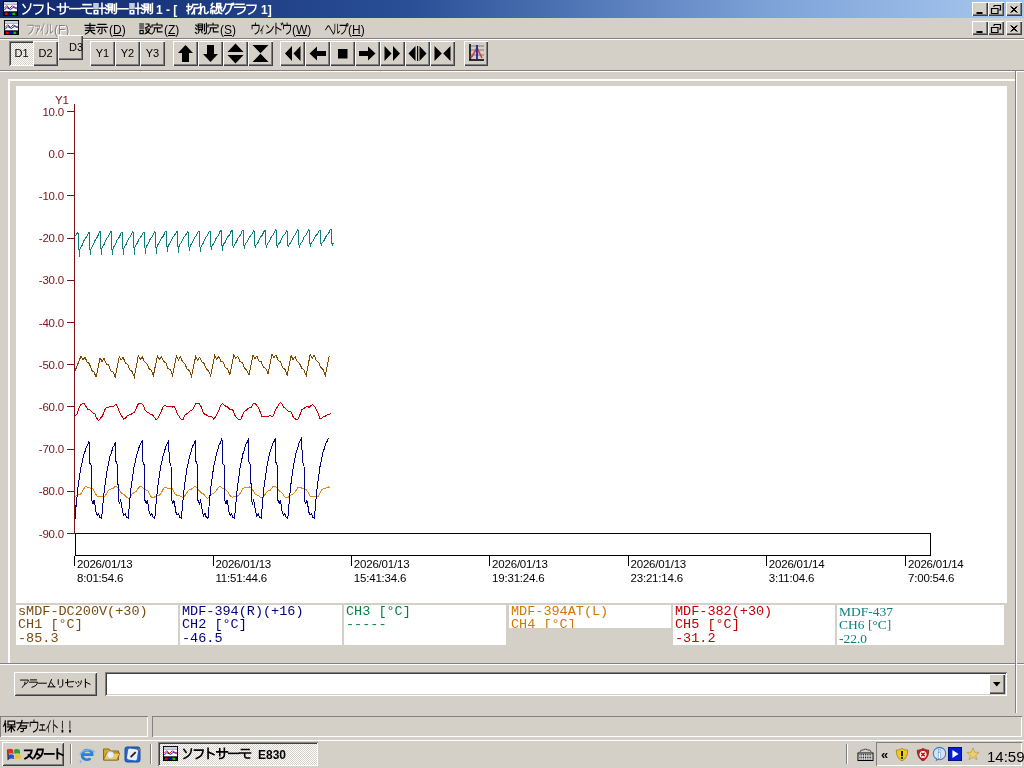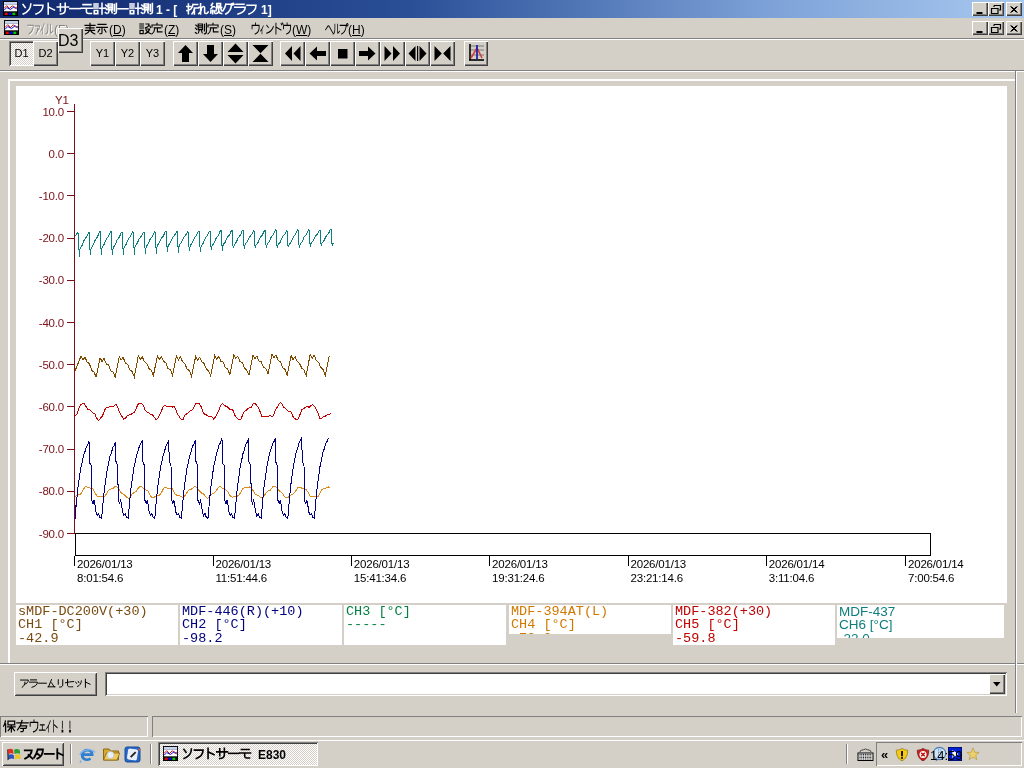--- a/index.html
+++ b/index.html
@@ -226,21 +226,21 @@
 <div class="abs wbtn" style="left:1006px;top:21px;width:16px;height:14px">
     <svg width="14" height="13" viewBox="0 0 13 13" style="margin:1px 0 0 1px">
       <path d="M3,3.5 L9,9.5 M4,3.5 L10,9.5 M9,3.5 L3,9.5 M10,3.5 L4,9.5" stroke="#000" stroke-width="1"></path>
     </svg>
   </div>
 <div class="abs" style="left:0;top:38px;width:1024px;height:1px;background:#808080"></div>
 <div class="abs" style="left:0;top:39px;width:1024px;height:1px;background:#fff"></div>
 <div class="abs" style="left:0;top:40px;width:1024px;height:30px;background:#d4d0c8"></div>
 <div class="abs tbtn-chk" style="left:9px;top:41px;width:25px;height:25px;text-align:center;line-height:25px;font-size:11px;color:#000">D1</div>
 <div class="abs tbtn" style="left:33px;top:41px;width:25px;height:25px;text-align:center;line-height:25px;font-size:11px;color:#000">D2</div>
-<div class="abs tbtn" style="left:58px;top:28px;width:25px;height:25px;text-align:left;line-height:25px;font-size:16px;color:#000">D3</div>
+<div class="abs tbtn" style="left:58px;top:35px;width:25px;height:25px;text-align:right;line-height:25px;font-size:11px;color:#000">D3</div>
 <div class="abs tbtn" style="left:90px;top:41px;width:25px;height:25px;text-align:center;line-height:25px;font-size:11px;color:#000">Y1</div>
 <div class="abs tbtn" style="left:115px;top:41px;width:25px;height:25px;text-align:center;line-height:25px;font-size:11px;color:#000">Y2</div>
 <div class="abs tbtn" style="left:140px;top:41px;width:25px;height:25px;text-align:center;line-height:25px;font-size:11px;color:#000">Y3</div>
 <div class="abs tbtn" style="left:173px;top:41px;width:25px;height:25px;text-align:center;line-height:25px;font-size:11px;color:#000">
     <svg width="23" height="23" viewBox="0 0 23 23" style="margin:1px auto 0">
       <path d="M11.5,3 L19,11 H15 V20 H8 V11 H4 Z" fill="#000"></path>
     </svg>
   </div>
 <div class="abs tbtn" style="left:198px;top:41px;width:25px;height:25px;text-align:center;line-height:25px;font-size:11px;color:#000">
     <svg width="23" height="23" viewBox="0 0 23 23" style="margin:1px auto 0">
@@ -356,43 +356,43 @@
     <text x="908.0" y="582" font-family="Liberation Sans, sans-serif" font-size="11.5" letter-spacing="-0.2" fill="#000">7:00:54.6</text>
     <path d="M75.0,497.3 L76.3,496.0 L77.6,495.5 L78.9,494.6 L80.2,494.4 L81.5,492.7 L82.8,490.2 L84.1,488.3 L85.4,486.7 L86.7,487.0 L88.0,487.3 L89.3,487.8 L90.6,488.1 L91.9,488.6 L93.2,489.3 L94.5,491.6 L95.8,494.3 L97.1,496.3 L98.4,496.5 L99.7,496.3 L101.0,496.9 L102.3,496.6 L103.6,497.5 L104.9,496.3 L106.2,494.3 L107.5,491.9 L108.8,490.1 L110.1,489.6 L111.4,488.7 L112.7,488.5 L114.0,487.5 L115.3,486.5 L116.6,486.7 L117.9,487.7 L119.2,489.9 L120.5,491.9 L121.8,493.5 L123.1,493.9 L124.4,494.7 L125.7,496.3 L127.0,497.7 L128.3,498.1 L129.6,497.7 L130.9,495.9 L132.2,493.8 L133.5,493.0 L134.8,492.3 L136.1,491.5 L137.4,489.7 L138.7,487.4 L140.0,486.7 L141.3,486.1 L142.6,487.5 L143.9,489.1 L145.2,489.5 L146.5,490.3 L147.8,490.9 L149.1,493.2 L150.4,495.6 L151.7,497.2 L153.0,498.0 L154.3,497.1 L155.6,496.5 L156.9,496.0 L158.2,495.7 L159.5,495.0 L160.8,493.6 L162.1,491.3 L163.4,488.7 L164.7,487.7 L166.0,487.2 L167.3,488.0 L168.6,488.0 L169.9,488.0 L171.2,488.1 L172.5,488.9 L173.8,491.3 L175.1,493.9 L176.4,494.9 L177.7,495.8 L179.0,495.8 L180.3,496.2 L181.6,496.9 L182.9,497.9 L184.2,496.6 L185.5,494.7 L186.8,492.6 L188.1,491.2 L189.4,489.7 L190.7,489.5 L192.0,488.7 L193.3,487.7 L194.6,486.6 L195.9,486.8 L197.2,487.7 L198.5,489.8 L199.8,491.4 L201.1,492.8 L202.4,493.6 L203.7,494.1 L205.0,495.8 L206.3,497.5 L207.6,498.1 L208.9,497.5 L210.2,496.0 L211.5,494.4 L212.8,493.3 L214.1,493.0 L215.4,491.7 L216.7,489.9 L218.0,488.1 L219.3,486.7 L220.6,486.6 L221.9,487.7 L223.2,488.7 L224.5,488.8 L225.8,489.9 L227.1,490.9 L228.4,492.9 L229.7,495.3 L231.0,496.7 L232.3,497.3 L233.6,496.6 L234.9,496.6 L236.2,496.0 L237.5,496.0 L238.8,495.4 L240.1,493.5 L241.4,491.2 L242.7,488.9 L244.0,487.8 L245.3,487.8 L246.6,487.7 L247.9,487.5 L249.2,486.7 L250.5,487.6 L251.8,488.8 L253.1,490.7 L254.4,493.0 L255.7,494.5 L257.0,495.1 L258.3,495.3 L259.6,496.7 L260.9,497.9 L262.2,498.0 L263.5,497.1 L264.8,494.9 L266.1,492.8 L267.4,491.5 L268.7,490.7 L270.0,490.4 L271.3,488.7 L272.6,486.9 L273.9,486.6 L275.2,486.4 L276.5,487.5 L277.8,489.6 L279.1,490.5 L280.4,491.7 L281.7,492.9 L283.0,494.2 L284.3,496.1 L285.6,497.4 L286.9,498.1 L288.2,497.2 L289.5,496.3 L290.8,495.1 L292.1,494.7 L293.4,493.7 L294.7,492.2 L296.0,490.4 L297.3,488.4 L298.6,487.1 L299.9,487.1 L301.2,487.9 L302.5,488.5 L303.8,488.3 L305.1,488.9 L306.4,489.9 L307.7,491.8 L309.0,494.3 L310.3,496.2 L311.6,496.6 L312.9,496.8 L314.2,496.9 L315.5,496.7 L316.8,497.3 L318.1,496.5 L319.4,494.6 L320.7,491.6 L322.0,489.6 L323.3,488.6 L324.6,488.3 L325.9,488.0 L327.2,487.5 L328.5,487.0 L329.8,487.2" fill="none" stroke="#e08a1e" stroke-width="1" shape-rendering="crispEdges"></path>
     <path d="M75.0,415.7 L76.8,414.3 L78.6,409.3 L80.4,405.2 L82.2,403.6 L84.0,403.0 L85.8,406.2 L87.6,409.3 L89.4,409.7 L91.2,411.2 L93.0,412.9 L94.8,413.7 L96.6,418.1 L98.4,420.5 L100.2,418.6 L102.0,416.6 L103.8,412.7 L105.6,408.1 L107.4,407.3 L109.2,406.9 L111.0,405.9 L112.8,406.8 L114.6,405.3 L116.4,404.3 L118.2,408.8 L120.0,412.9 L121.8,416.2 L123.6,419.3 L125.4,418.3 L127.2,415.6 L129.0,415.1 L130.8,414.5 L132.6,413.2 L134.4,412.6 L136.2,408.6 L138.0,404.2 L139.8,403.5 L141.6,403.2 L143.4,405.6 L145.2,410.4 L147.0,411.9 L148.8,412.9 L150.6,414.8 L152.4,414.7 L154.2,417.2 L156.0,419.5 L157.8,418.3 L159.6,414.9 L161.4,411.2 L163.2,406.3 L165.0,405.5 L166.8,406.2 L168.6,406.2 L170.4,406.7 L172.2,407.1 L174.0,406.4 L175.8,409.3 L177.6,414.2 L179.4,416.9 L181.2,419.5 L183.0,419.6 L184.8,415.3 L186.6,413.8 L188.4,412.8 L190.2,410.8 L192.0,410.3 L193.8,407.9 L195.6,403.8 L197.4,403.3 L199.2,403.6 L201.0,406.4 L202.8,411.6 L204.6,414.4 L206.4,415.0 L208.2,416.1 L210.0,416.0 L211.8,416.5 L213.6,418.8 L215.4,417.1 L217.2,413.3 L219.0,409.9 L220.8,405.3 L222.6,403.4 L224.4,405.3 L226.2,406.4 L228.0,407.3 L229.8,409.4 L231.6,409.0 L233.4,411.1 L235.2,415.9 L237.0,418.0 L238.8,419.8 L240.6,420.0 L242.4,415.5 L244.2,411.6 L246.0,410.4 L247.8,408.7 L249.6,407.9 L251.4,407.3 L253.2,403.8 L255.0,403.3 L256.8,405.4 L258.6,408.0 L260.4,412.5 L262.2,417.0 L264.0,416.9 L265.8,416.5 L267.6,416.9 L269.4,415.8 L271.2,416.1 L273.0,416.2 L274.8,411.6 L276.6,408.1 L278.4,405.1 L280.2,402.4 L282.0,404.2 L283.8,407.3 L285.6,408.6 L287.4,410.7 L289.2,411.3 L291.0,412.0 L292.8,416.2 L294.6,418.6 L296.4,419.4 L298.2,418.9 L300.0,414.5 L301.8,409.8 L303.6,408.6 L305.4,407.3 L307.2,406.1 L309.0,407.5 L310.8,405.6 L312.6,404.4 L314.4,406.2 L316.2,409.3 L318.0,413.3 L319.8,418.6 L321.6,418.4 L323.4,416.7 L325.2,416.4 L327.0,414.8 L328.8,414.1 L330.6,413.9" fill="none" stroke="#c00000" stroke-width="1" shape-rendering="crispEdges"></path>
     <path d="M75.0,371.0 L81.0,356.1 L83.0,359.7 L85.0,357.4 L87.2,362.1 L89.4,363.8 L91.7,370.4 L93.9,371.9 L96.1,377.0 L100.1,357.9 L102.1,361.7 L104.1,358.4 L106.3,364.1 L108.5,364.5 L110.8,370.8 L113.0,371.6 L115.2,376.9 L119.2,356.8 L121.2,360.0 L123.2,357.3 L125.4,363.0 L127.6,364.2 L129.9,369.9 L132.1,371.5 L134.3,377.0 L138.3,355.8 L140.3,359.1 L142.3,357.1 L144.5,361.6 L146.7,363.3 L149.0,368.6 L151.2,370.2 L153.4,375.5 L157.4,355.8 L159.4,359.5 L161.4,356.8 L163.6,361.3 L165.8,362.8 L168.1,368.8 L170.3,369.2 L172.5,375.4 L176.5,356.1 L178.5,360.0 L180.5,356.9 L182.7,362.0 L184.9,363.6 L187.2,369.5 L189.4,370.3 L191.6,376.3 L195.6,356.6 L197.6,359.9 L199.6,357.4 L201.8,362.0 L204.0,363.4 L206.3,368.9 L208.5,370.9 L210.7,375.9 L214.7,355.1 L216.7,359.0 L218.7,356.6 L220.9,361.2 L223.1,362.1 L225.4,367.6 L227.6,368.9 L229.8,374.6 L233.8,354.9 L235.8,358.2 L237.8,356.5 L240.0,361.5 L242.2,362.5 L244.5,367.9 L246.7,370.1 L248.9,375.1 L252.9,355.3 L254.9,358.6 L256.9,356.2 L259.1,361.0 L261.3,361.9 L263.6,367.6 L265.8,368.2 L268.0,373.8 L272.0,354.5 L274.0,357.4 L276.0,354.9 L278.2,360.4 L280.4,361.8 L282.7,367.8 L284.9,369.2 L287.1,375.1 L291.1,355.7 L293.1,359.7 L295.1,356.6 L297.3,361.5 L299.5,363.5 L301.8,368.2 L304.0,370.1 L306.2,375.6 L310.2,354.1 L312.2,358.1 L314.2,355.2 L316.4,360.6 L318.6,362.4 L320.9,367.6 L323.1,369.7 L325.3,375.5 L329.3,355.8" fill="none" stroke="#7d4a00" stroke-width="1" shape-rendering="crispEdges"></path>
     <path d="M75.0,236.0 L77.5,232.9 L78.9,233.3 L78.9,248.6 L79.5,257.3 L80.1,248.1 L82.2,245.1 L84.3,239.8 L86.4,237.2 L88.5,232.6 L89.9,233.0 L89.9,248.6 L90.5,255.3 L91.1,248.1 L93.2,245.0 L95.3,239.8 L97.4,237.1 L99.5,231.6 L100.9,232.0 L100.9,247.4 L101.5,255.1 L102.1,246.9 L104.2,244.1 L106.3,239.1 L108.4,236.7 L110.5,231.6 L111.9,232.0 L111.9,248.4 L112.5,255.1 L113.1,247.9 L115.2,244.8 L117.3,239.6 L119.4,236.9 L121.5,232.2 L122.9,232.6 L122.9,247.8 L123.5,254.9 L124.1,247.3 L126.2,244.4 L128.3,239.2 L130.4,236.6 L132.5,231.9 L133.9,232.3 L133.9,246.5 L134.5,254.7 L135.1,246.0 L137.2,243.3 L139.3,238.5 L141.4,236.2 L143.5,232.1 L144.9,232.5 L144.9,247.2 L145.5,253.5 L146.1,246.7 L148.2,243.8 L150.3,238.8 L152.4,236.3 L154.5,231.9 L155.9,232.3 L155.9,246.2 L156.5,253.5 L157.1,245.7 L159.2,243.0 L161.3,238.2 L163.4,236.0 L165.5,231.2 L166.9,231.6 L166.9,246.0 L167.5,251.9 L168.1,245.5 L170.2,242.9 L172.3,238.0 L174.4,235.8 L176.5,231.7 L177.9,232.1 L177.9,246.0 L178.5,252.6 L179.1,245.5 L181.2,242.8 L183.3,238.0 L185.4,235.7 L187.5,231.9 L188.9,232.3 L188.9,246.3 L189.5,251.2 L190.1,245.8 L192.2,243.0 L194.3,238.1 L196.4,235.7 L198.5,231.1 L199.9,231.5 L199.9,246.4 L200.5,251.6 L201.1,245.9 L203.2,243.1 L205.3,238.1 L207.4,235.7 L209.5,231.2 L210.9,231.6 L210.9,246.2 L211.5,249.5 L212.1,245.7 L214.2,242.9 L216.3,237.9 L218.4,235.5 L220.5,230.4 L221.9,230.8 L221.9,245.2 L222.5,250.6 L223.1,244.7 L225.2,242.2 L227.3,237.4 L229.4,235.2 L231.5,230.5 L232.9,230.9 L232.9,245.6 L233.5,248.4 L234.1,245.1 L236.2,242.4 L238.3,237.5 L240.4,235.2 L242.5,230.1 L243.9,230.5 L243.9,244.8 L244.5,249.4 L245.1,244.3 L247.2,241.8 L249.3,237.1 L251.4,234.9 L253.5,230.8 L254.9,231.2 L254.9,245.4 L255.5,248.0 L256.1,244.9 L258.2,242.2 L260.3,237.3 L262.4,234.9 L264.5,230.5 L265.9,230.9 L265.9,244.8 L266.5,248.0 L267.1,244.3 L269.2,241.7 L271.3,236.9 L273.4,234.7 L275.5,229.8 L276.9,230.2 L276.9,245.3 L277.5,246.8 L278.1,244.8 L280.2,242.1 L282.3,237.1 L284.4,234.8 L286.5,230.9 L287.9,231.3 L287.9,245.2 L288.5,245.9 L289.1,244.7 L291.2,241.9 L293.3,237.0 L295.4,234.6 L297.5,230.0 L298.9,230.4 L298.9,244.8 L299.5,247.7 L300.1,244.3 L302.2,241.6 L304.3,236.7 L306.4,234.4 L308.5,229.9 L309.9,230.3 L309.9,243.6 L310.5,245.4 L311.1,243.1 L313.2,240.7 L315.3,236.1 L317.4,234.0 L319.5,230.5 L320.9,230.9 L320.9,243.2 L321.5,245.8 L322.1,242.7 L324.2,240.4 L326.3,235.8 L328.4,233.9 L330.5,229.2 L331.9,229.6 L331.9,243.6 L332.5,246.2 L333.1,243.1" fill="none" stroke="#0d7e7e" stroke-width="1" shape-rendering="crispEdges"></path>
     <path d="M75.0,505.0 L75.0,518.5 L76.4,502.9 L77.8,488.8 L79.2,479.0 L80.6,469.2 L82.0,463.0 L83.4,456.1 L84.8,452.3 L86.2,447.3 L87.6,445.1 L89.0,441.4 L89.0,441.4 L89.4,462.6 L91.2,465.5 L91.6,500.0 L93.0,503.5 L94.0,500.5 L95.0,505.0 L96.0,512.0 L97.2,515.9 L98.6,513.5 L100.0,517.5 L101.6,518.3 L103.0,502.9 L104.4,488.9 L105.8,479.2 L107.2,469.4 L108.6,463.2 L110.0,456.4 L111.4,452.6 L112.8,447.6 L114.2,445.4 L115.6,441.8 L115.6,441.8 L116.0,461.5 L117.8,465.5 L118.2,500.8 L119.6,503.5 L120.6,500.5 L121.6,505.0 L122.6,512.0 L123.8,515.5 L125.2,513.5 L126.6,517.5 L128.2,518.3 L129.6,502.5 L131.0,488.2 L132.4,478.3 L133.8,468.3 L135.2,462.0 L136.6,455.0 L138.0,451.1 L139.4,446.1 L140.8,443.8 L142.2,440.1 L142.2,440.1 L142.6,461.0 L144.4,465.5 L144.8,500.0 L146.2,503.5 L147.2,500.5 L148.2,505.0 L149.2,512.0 L150.4,515.5 L151.8,513.5 L153.2,517.5 L154.8,518.3 L156.2,502.4 L157.6,488.1 L159.0,478.2 L160.4,468.2 L161.8,461.9 L163.2,454.9 L164.6,451.0 L166.0,446.0 L167.4,443.7 L168.8,440.0 L168.8,440.0 L169.2,461.3 L171.0,465.5 L171.4,499.7 L172.8,503.5 L173.8,500.5 L174.8,505.0 L175.8,512.0 L177.0,515.3 L178.4,513.5 L179.8,517.5 L181.4,518.3 L182.8,502.4 L184.2,488.1 L185.6,478.3 L187.0,468.4 L188.4,462.1 L189.8,455.2 L191.2,451.3 L192.6,446.3 L194.0,444.0 L195.4,440.3 L195.4,440.3 L195.8,461.0 L197.6,465.5 L198.0,500.5 L199.4,503.5 L200.4,500.5 L201.4,505.0 L202.4,512.0 L203.6,515.8 L205.0,513.5 L206.4,517.5 L208.0,518.3 L209.4,502.0 L210.8,487.4 L212.2,477.4 L213.6,467.3 L215.0,460.9 L216.4,453.8 L217.8,449.8 L219.2,444.7 L220.6,442.4 L222.0,438.6 L222.0,438.6 L222.4,462.9 L224.2,465.5 L224.6,500.4 L226.0,503.5 L227.0,500.5 L228.0,505.0 L229.0,512.0 L230.2,515.9 L231.6,513.5 L233.0,517.5 L234.6,518.3 L236.0,501.8 L237.4,487.3 L238.8,477.2 L240.2,467.1 L241.6,460.6 L243.0,453.5 L244.4,449.5 L245.8,444.4 L247.2,442.1 L248.6,438.4 L248.6,438.4 L249.0,461.7 L250.8,465.5 L251.2,499.8 L252.6,503.5 L253.6,500.5 L254.6,505.0 L255.6,512.0 L256.8,516.0 L258.2,513.5 L259.6,517.5 L261.2,518.3 L262.6,501.7 L264.0,487.2 L265.4,477.1 L266.8,467.0 L268.2,460.5 L269.6,453.4 L271.0,449.5 L272.4,444.4 L273.8,442.0 L275.2,438.3 L275.2,438.3 L275.6,461.7 L277.4,465.5 L277.8,499.9 L279.2,503.5 L280.2,500.5 L281.2,505.0 L282.2,512.0 L283.4,515.3 L284.8,513.5 L286.2,517.5 L287.8,518.3 L289.2,501.4 L290.6,486.6 L292.0,476.3 L293.4,466.0 L294.8,459.5 L296.2,452.3 L297.6,448.2 L299.0,443.1 L300.4,440.7 L301.8,436.9 L301.8,436.9 L302.2,461.2 L304.0,465.5 L304.4,500.7 L305.8,503.5 L306.8,500.5 L307.8,505.0 L308.8,512.0 L310.0,515.3 L311.4,513.5 L312.8,517.5 L314.4,518.3 L315.8,501.5 L317.2,486.8 L318.6,476.7 L320.0,466.6 L321.4,460.1 L322.8,453.0 L324.2,449.0 L325.6,443.9 L327.0,441.5 L328.4,437.7 L328.4,437.7" fill="none" stroke="#000080" stroke-width="1" shape-rendering="crispEdges"></path>
   </svg>
 <div class="abs" style="left:16px;top:605px;width:162px;height:40px;background:#fff;overflow:hidden;font-family:'Liberation Mono',monospace;font-size:13.5px;color:#7b4a10;line-height:13.4px;padding:0 0 16px 2px">
     <div style="white-space:pre">sMDF-DC200V(+30)</div>
     <div style="white-space:pre">CH1 [°C]</div>
-    <div style="white-space:pre">-42.9</div>
+    <div style="white-space:pre">-85.3</div>
   </div>
 <div class="abs" style="left:180px;top:605px;width:162px;height:40px;background:#fff;overflow:hidden;font-family:'Liberation Mono',monospace;font-size:13.5px;color:#000080;line-height:13.4px;padding:0 0 0 2px">
-    <div style="white-space:pre">MDF-446(R)(+10)</div>
+    <div style="white-space:pre">MDF-394(R)(+16)</div>
     <div style="white-space:pre">CH2 [°C]</div>
-    <div style="white-space:pre">-98.2</div>
+    <div style="white-space:pre">-46.5</div>
   </div>
 <div class="abs" style="left:344px;top:605px;width:162px;height:40px;background:#fff;overflow:hidden;font-family:'Liberation Mono',monospace;font-size:13.5px;color:#008040;line-height:13.4px;padding:0 0 0 2px">
     <div style="white-space:pre"></div>
     <div style="white-space:pre">CH3 [°C]</div>
     <div style="white-space:pre">-----</div>
   </div>
-<div class="abs" style="left:509px;top:605px;width:162px;height:29px;background:#fff;overflow:hidden;font-family:'Liberation Mono',monospace;font-size:13.5px;color:#d07800;line-height:13.4px;padding:0 0 0 2px">
+<div class="abs" style="left:509px;top:605px;width:162px;height:23px;background:#fff;overflow:hidden;font-family:'Liberation Mono',monospace;font-size:13.5px;color:#d07800;line-height:13.4px;padding:0 0 0 2px">
     <div style="white-space:pre">MDF-394AT(L)</div>
     <div style="white-space:pre">CH4 [°C]</div>
     <div style="white-space:pre">-79.2</div>
   </div>
 <div class="abs" style="left:673px;top:605px;width:162px;height:40px;background:#fff;overflow:hidden;font-family:'Liberation Mono',monospace;font-size:13.5px;color:#c00000;line-height:13.4px;padding:0 0 0 2px">
     <div style="white-space:pre">MDF-382(+30)</div>
     <div style="white-space:pre">CH5 [°C]</div>
-    <div style="white-space:pre">-59.8</div>
-  </div>
-<div class="abs" style="left:837px;top:605px;width:167px;height:33px;background:#fff;overflow:hidden;font-family:Liberation Sans, sans-serif;font-size:13.5px;color:#0d7e7e;line-height:13.4px;padding:0 0 12px 2px">
+    <div style="white-space:pre">-31.2</div>
+  </div>
+<div class="abs" style="left:837px;top:605px;width:167px;height:40px;background:#fff;overflow:hidden;font-family:Liberation Serif, serif;font-size:13.5px;color:#0d7e7e;line-height:13.4px;padding:0 0 12px 2px">
     <div style="white-space:pre">MDF-437</div>
     <div style="white-space:pre">CH6 [°C]</div>
     <div style="white-space:pre">-22.0</div>
   </div>
 <div class="abs" style="left:0;top:663px;width:1024px;height:1px;background:#808080"></div>
 <div class="abs" style="left:0;top:664px;width:1024px;height:1px;background:#fff"></div>
 <div class="abs raised" style="left:14px;top:672px;width:83px;height:24px">
     <div class="abs" style="left:6px;top:7px">
       <svg width="74" height="12" style="overflow:visible">
         <g transform="translate(0.00,0) scale(0.7500,0.7500)">
@@ -569,14 +569,14 @@
     <rect x="7.5" y="3" width="2.2" height="2.2" fill="#fff" stroke="#4a7ab5" stroke-width="0.5"></rect>
   </svg>
 <svg class="abs" style="left:948px;top:747px" width="14" height="14" viewBox="0 0 16 16">
     <rect x="0" y="0" width="16" height="16" fill="#0020d8"></rect>
     <rect x="0" y="0" width="16" height="16" fill="none" stroke="#000"></rect>
     <path d="M5,3.5 L12,8 L5,12.5 Z" fill="#fff"></path>
   </svg>
 <svg class="abs" style="left:966px;top:747px" width="14" height="14" viewBox="0 0 16 16">
     <path d="M8,1 L10,6 L15,6.2 L11,9.5 L12.5,14.5 L8,11.5 L3.5,14.5 L5,9.5 L1,6.2 L6,6 Z" fill="#f0d060" stroke="#b09020" stroke-width="0.8" opacity="0.85"></path>
   </svg>
-<div class="abs" style="left:930px;top:748px;font-size:13px;color:#000">14:59</div>
+<div class="abs" style="left:987px;top:748px;font-size:15px;color:#000">14:59</div>
 <div class="abs" style="left:1015px;top:71px;width:1px;height:642px;background:#808080"></div>
 <div class="abs" style="left:1016px;top:71px;width:1px;height:642px;background:#fff"></div>
 </body></html>

